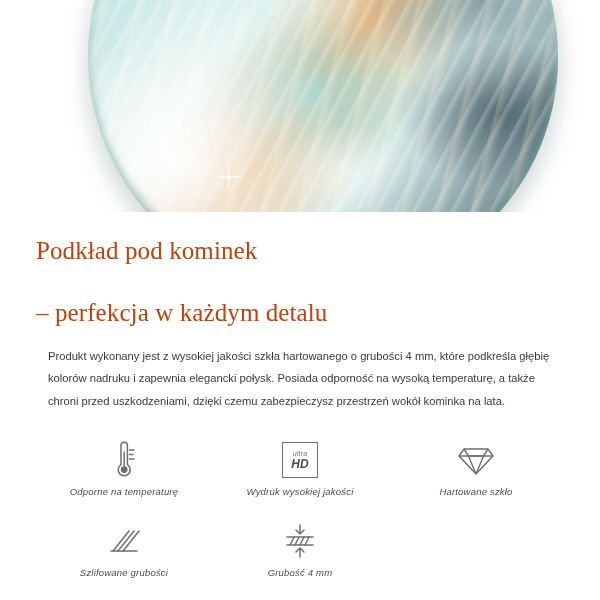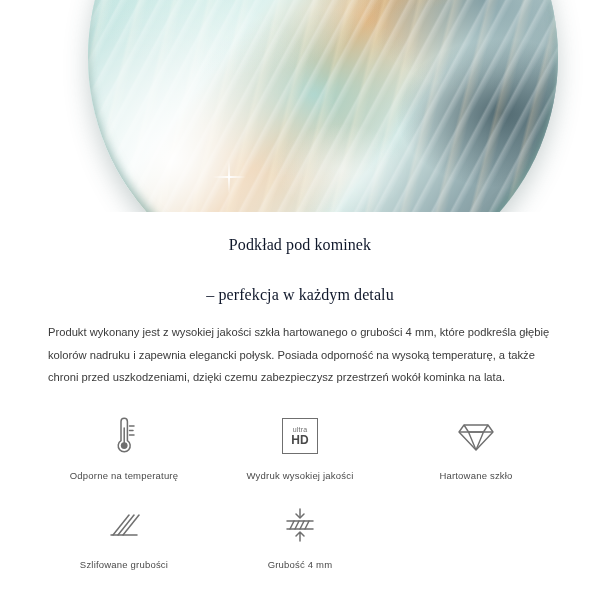--- a/index.html
+++ b/index.html
@@ -94,27 +94,26 @@
   .hero-sparkle:before { left: 0; top: 16px; width: 34px; height: 2px; }
   .hero-sparkle:after  { left: 16px; top: 0; width: 2px; height: 34px;
     background: linear-gradient(180deg, rgba(255,255,255,0) 0%, rgba(255,255,255,0.95) 50%, rgba(255,255,255,0) 100%); }
 
   
   .content {
     padding: 22px 36px 0 36px;
   }
   .headline {
     font-family: "Liberation Serif", serif;
-    font-size: 16px;
+    font-size: 25px;
     line-height: 1.32;
-    color: #0f172a;
+    color: #c2410c;
     font-weight: 400;
     margin: 0 0 16px 0;
     letter-spacing: 0.1px;
-    text-align: center;
   }
   .headline .l2 { display: block; margin-top: 29px; }
 
   .paragraph {
     font-size: 11.2px;
     line-height: 2.0;
     color: #3a3a3a;
     margin: 12px;
     max-width: 540px;
   }
@@ -124,29 +123,30 @@
     margin-top: 26px;
     display: grid;
     grid-template-columns: repeat(3, 1fr);
     row-gap: 22px;
   }
   .feature {
     display: flex;
     flex-direction: column;
     align-items: center;
     justify-content: flex-end;
+    font-style: italic;
   }
   .feature-icon {
     height: 44px;
     display: flex;
     align-items: center;
     justify-content: center;
   }
   .feature-label {
-    margin-top: 12px;
+    margin-top: 4px;
     font-size: 9.5px;
     color: #4a4a4a;
     text-align: center;
     letter-spacing: 0.2px;
   }
   .ultrahd {
     width: 34px;
     height: 34px;
     border: 1.6px solid #6f6f6f;
     display: flex;

